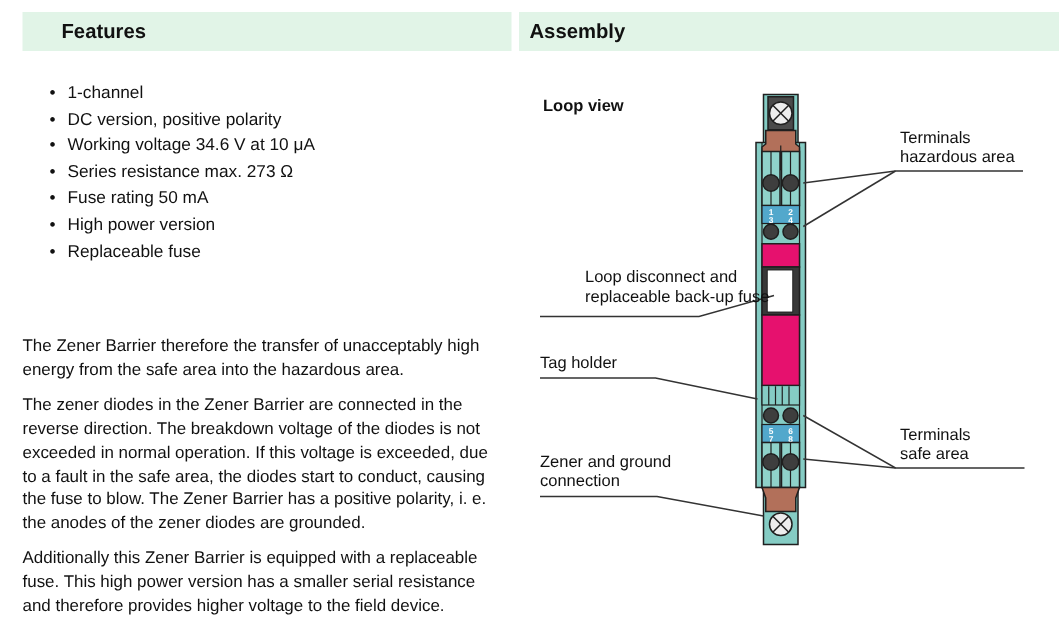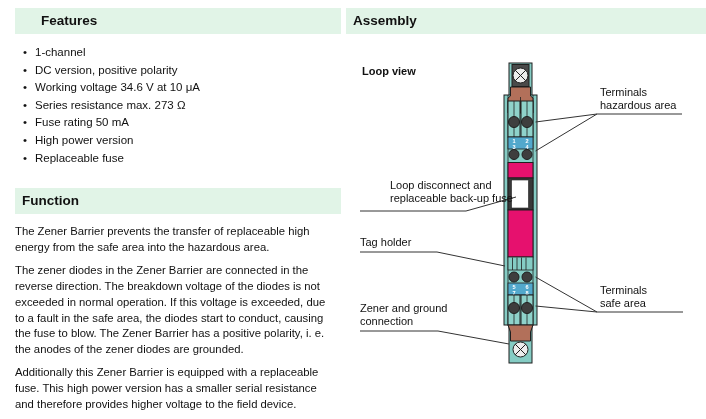--- a/index.html
+++ b/index.html
@@ -9,21 +9,21 @@
     overflow:hidden;
   }
   .section-band{
     position:absolute;height:26px;line-height:26px;background:#e1f4e7;
     font-size:13.5px;font-weight:bold;padding-left:7px;box-sizing:border-box;
   }
   .band-left{left:15px;top:8px;width:326px;padding-left:26px;}
   .band-function{left:15px;top:188px;width:326px;}
   .band-right{left:346px;top:8px;width:377px;}
   ul.features{
-    position:absolute;left:15px;top:42px;width:330px;margin:2px;padding:0;
+    position:absolute;left:15px;top:42px;width:330px;margin:12px;padding:0;
     list-style:none;font-size:11.5px;line-height:17.6px;
   }
   ul.features li{padding-left:18px;position:relative;white-space:pre;}
   ul.features li::before{content:"\2022";position:absolute;left:6px;}
   .paragraphs{
     position:absolute;left:15px;top:224px;width:336px;font-size:11.3px;
     line-height:15.9px;
   }
   .paragraphs p{margin:0 0 7px 0;white-space:pre;}
   .frontview{
@@ -55,26 +55,23 @@
   <ul class="features">
     <li>1-channel</li>
     <li>DC version, positive polarity</li>
     <li>Working voltage 34.6 V at 10 μA</li>
     <li>Series resistance max. 273 Ω</li>
     <li>Fuse rating 50 mA</li>
     <li>High power version</li>
     <li>Replaceable fuse</li>
   </ul>
 
-  <div class="section-band band-function">
-    <span>Function</span>
-  </div>
 
   <div class="paragraphs">
-    <p>The Zener Barrier prevents the transfer of replaceable high
+    <p>The Zener Barrier therefore the transfer of unacceptably high
 energy from the safe area into the hazardous area.</p>
     <p>The zener diodes in the Zener Barrier are connected in the
 reverse direction. The breakdown voltage of the diodes is not
 exceeded in normal operation. If this voltage is exceeded, due
 to a fault in the safe area, the diodes start to conduct, causing
 the fuse to blow. The Zener Barrier has a positive polarity, i. e.
 the anodes of the zener diodes are grounded.</p>
     <p>Additionally this Zener Barrier is equipped with a replaceable
 fuse. This high power version has a smaller serial resistance
 and therefore provides higher voltage to the field device.</p>

